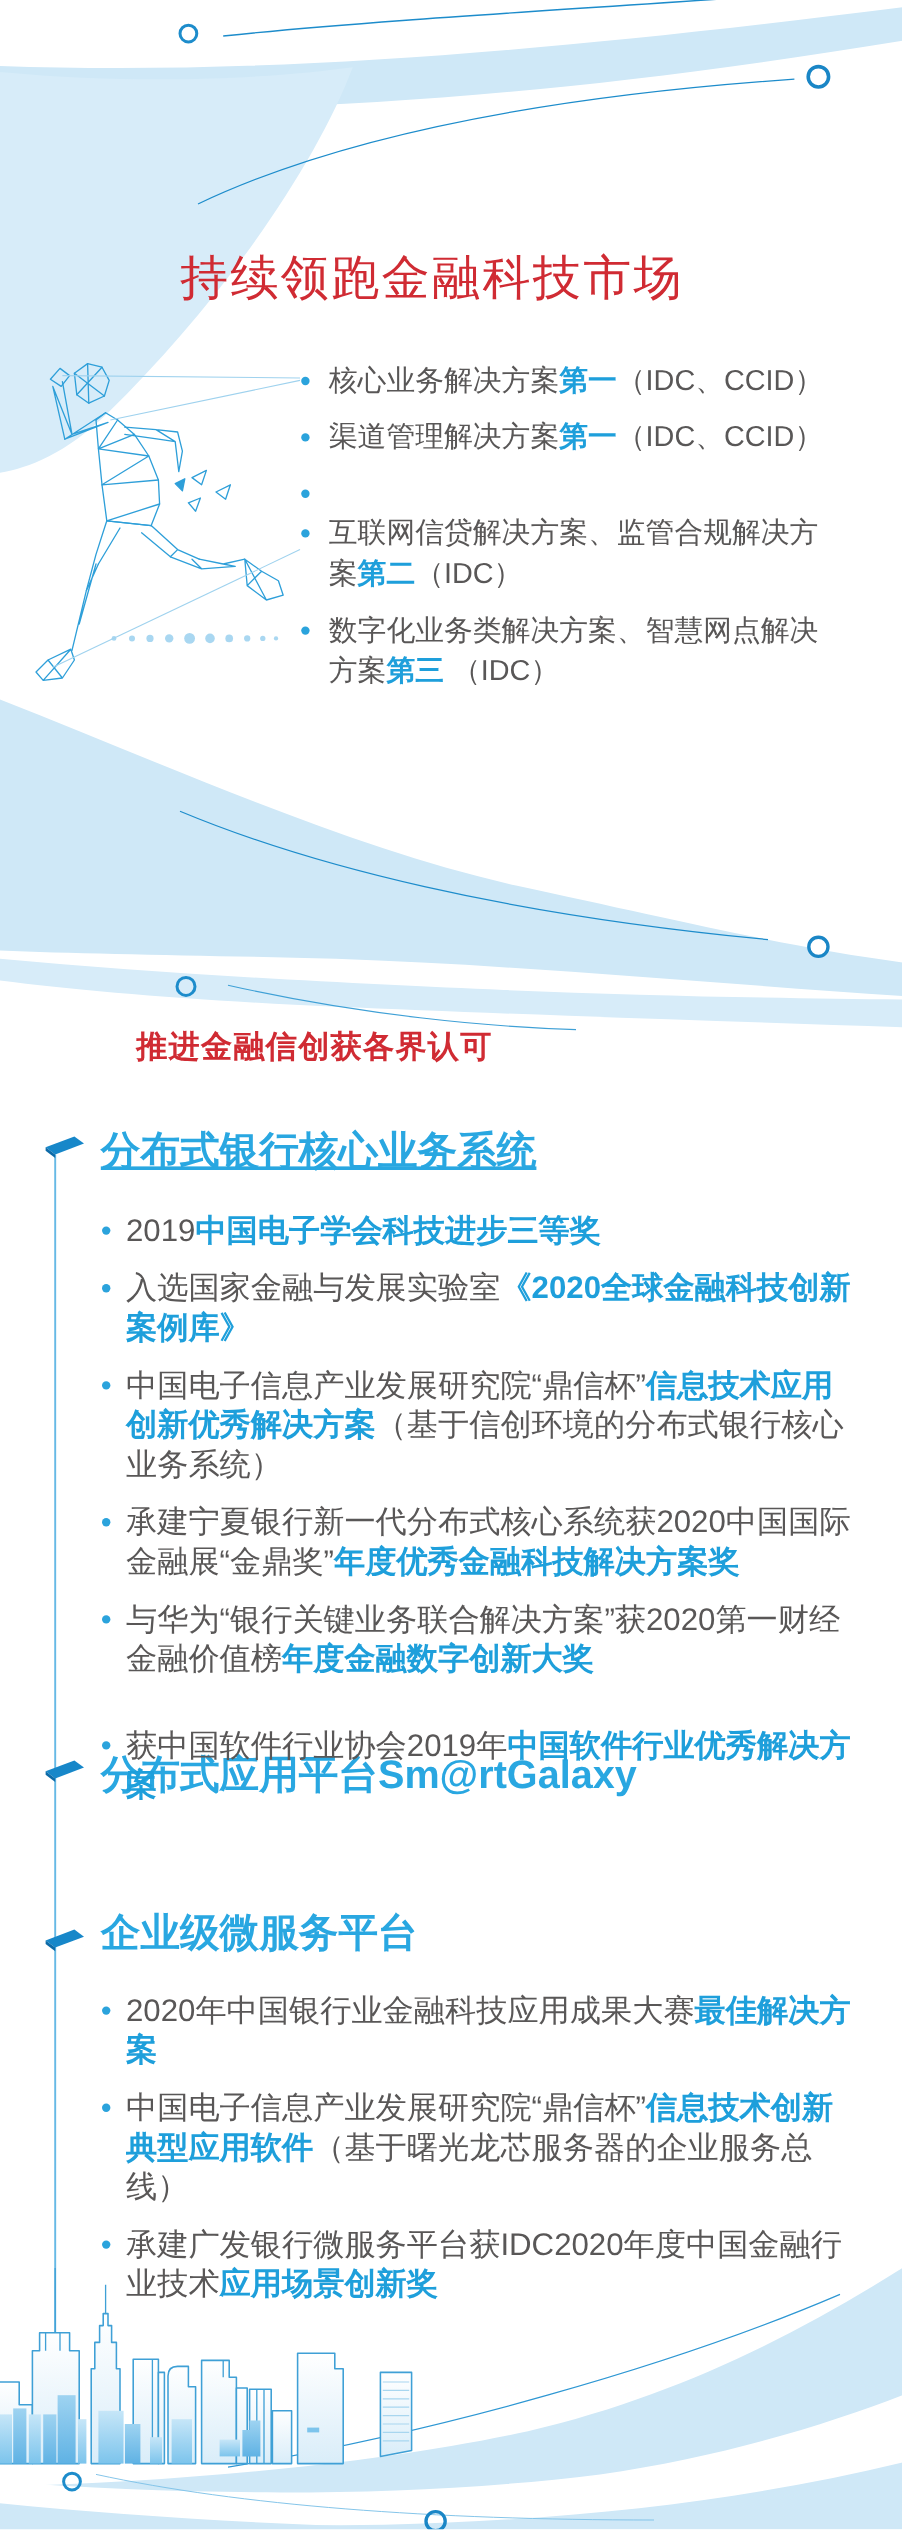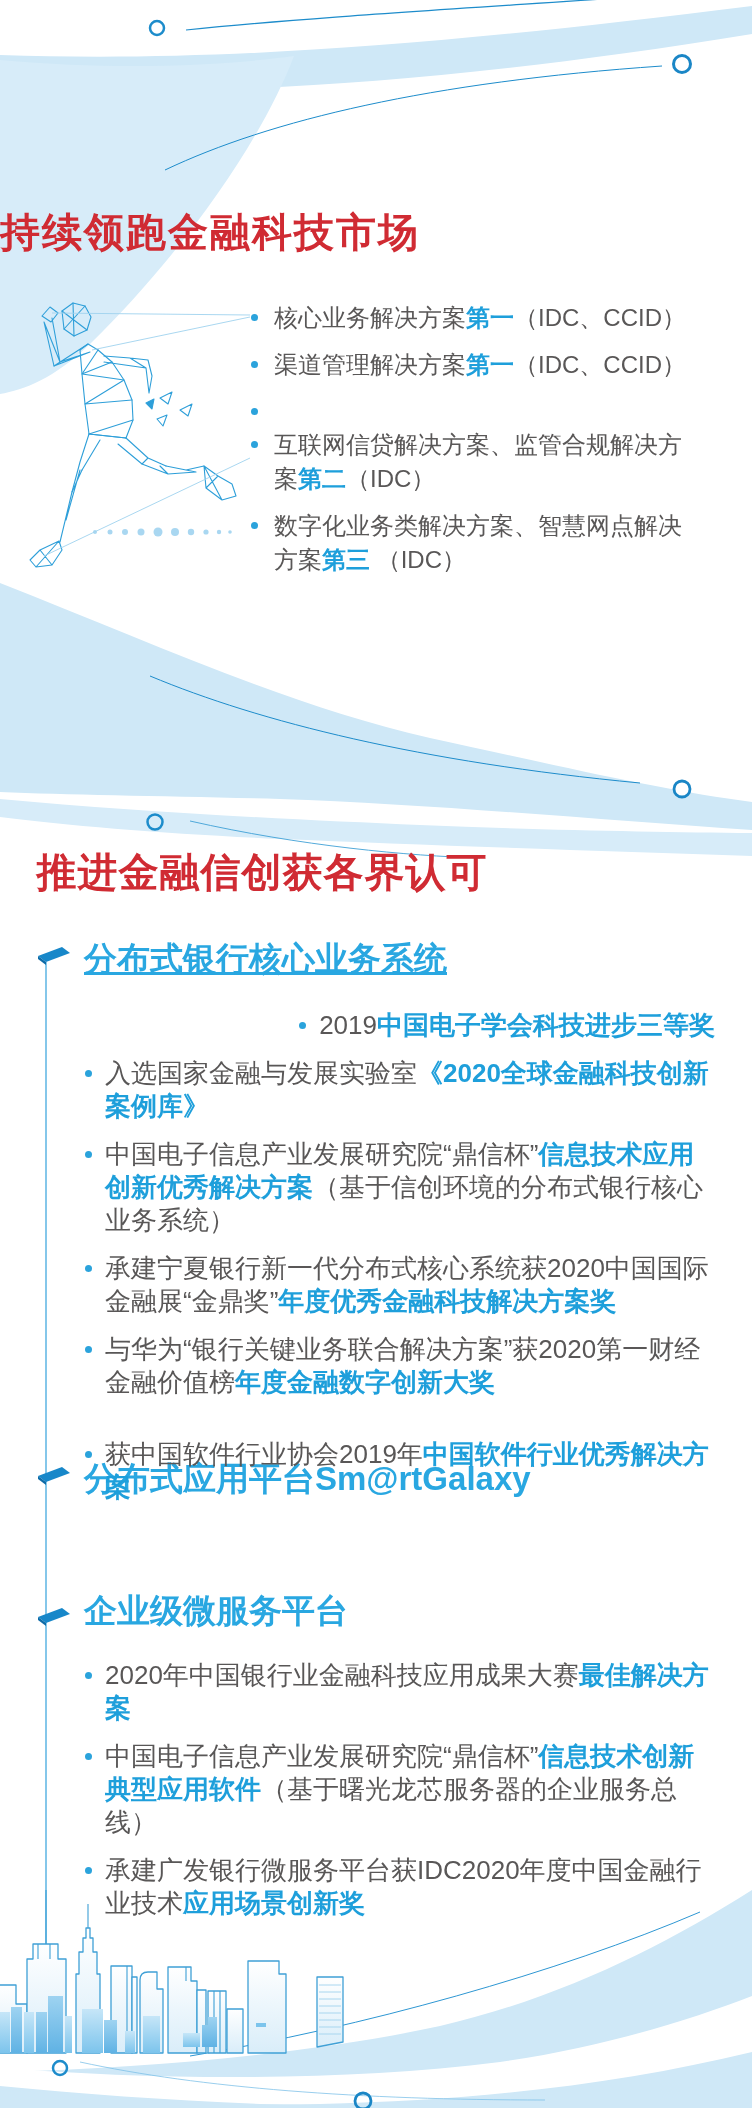--- a/index.html
+++ b/index.html
@@ -1,38 +1,38 @@
 <!DOCTYPE html>
 <html><head>
 <meta charset="utf-8">
 <style>
   html,body{margin:0;padding:0;background:#ffffff;}
   .page{position:relative;width:752px;height:2108px;overflow:hidden;background:#ffffff;
         font-family:"Liberation Sans",sans-serif;}
   .bg{position:absolute;left:0;top:0;width:752px;height:2108px;}
 
-  .title1{position:absolute;left:0;top:206px;width:720px;margin:0;text-align:left;
-          font-size:40px;line-height:52px;font-weight:bold;letter-spacing:2px;color:#d02b33;}
+  .title1{position:absolute;left:0;top:206px;width:720px;margin:0;text-align:center;
+          font-size:40px;line-height:52px;font-weight:normal;letter-spacing:2px;color:#d02b33;}
   .title2{position:absolute;left:0;top:850px;width:524px;margin:0;text-align:center;
-          font-size:40px;line-height:44px;font-weight:bold;letter-spacing:1px;color:#d02b33;}
+          font-size:26px;line-height:44px;font-weight:bold;letter-spacing:1px;color:#d02b33;}
 
   ul.list{position:absolute;margin:5px;padding:0;list-style:none;}
   .bullet-item{display:flex;align-items:flex-start;}
   .dot{flex:none;width:7px;height:7px;border-radius:50%;background:#2ba3dc;}
   .txt{color:#595757;}
   .seg-accent{color:#1e9fdb;font-weight:bold;}
   .seg-normal{color:#595757;}
 
   .s1{left:246px;top:296px;width:446px;}
   .s1 .bullet-item{margin-bottom:13px;}
   .s1 .dot{margin:13px 16px 0 0;}
   .s1 .txt{font-size:24px;line-height:34px;}
 
   .s2{left:80px;top:0;width:630px;}
-  .s2 .bullet-item{margin-bottom:15px;justify-content:flex-end;}
+  .s2 .bullet-item{margin-bottom:15px;}
   .s2 .dot{margin:13px 13px 0 0;}
   .s2 .txt{font-size:26px;line-height:33px;}
   .l1{top:1004px;} .l2{top:1433px;} .l3{top:1654px;}
 
   .subheading{position:absolute;left:84px;margin:0;font-size:33px;line-height:42px;
               font-weight:bold;color:#29a7e1;}
   .sh1{top:938px;text-decoration:underline;} .sh2{top:1458px;} .sh3{top:1590px;}
   .flag{position:absolute;left:36px;}
   .f1{top:944px;} .f2{top:1464px;} .f3{top:1605px;}
 </style>

